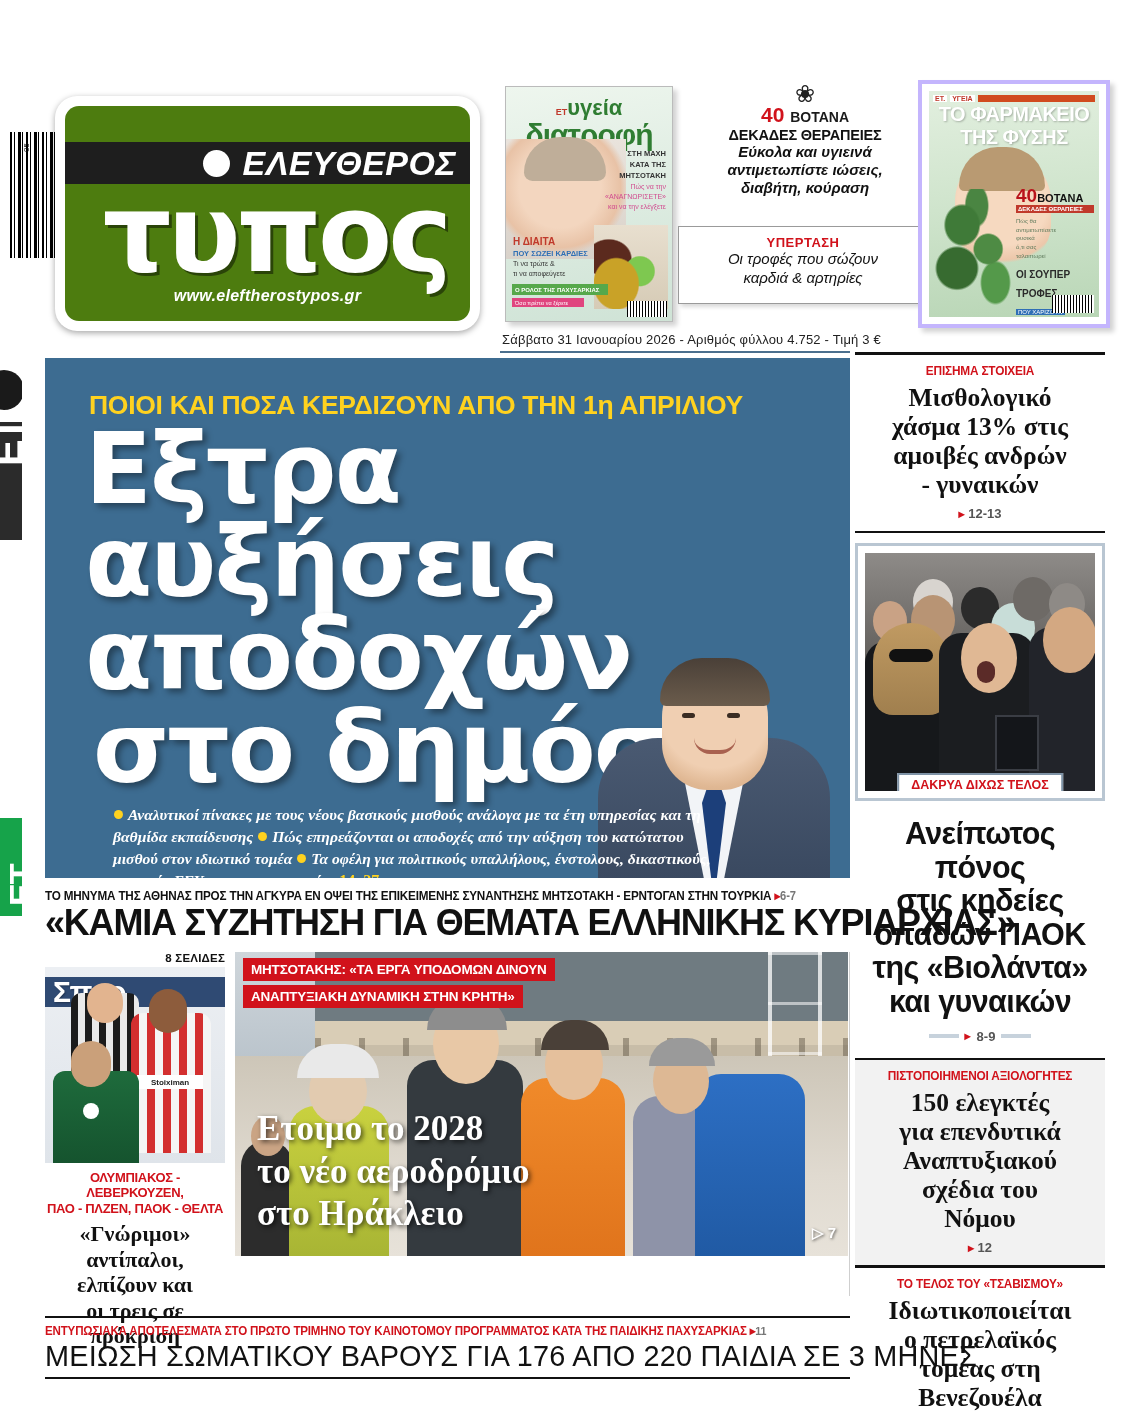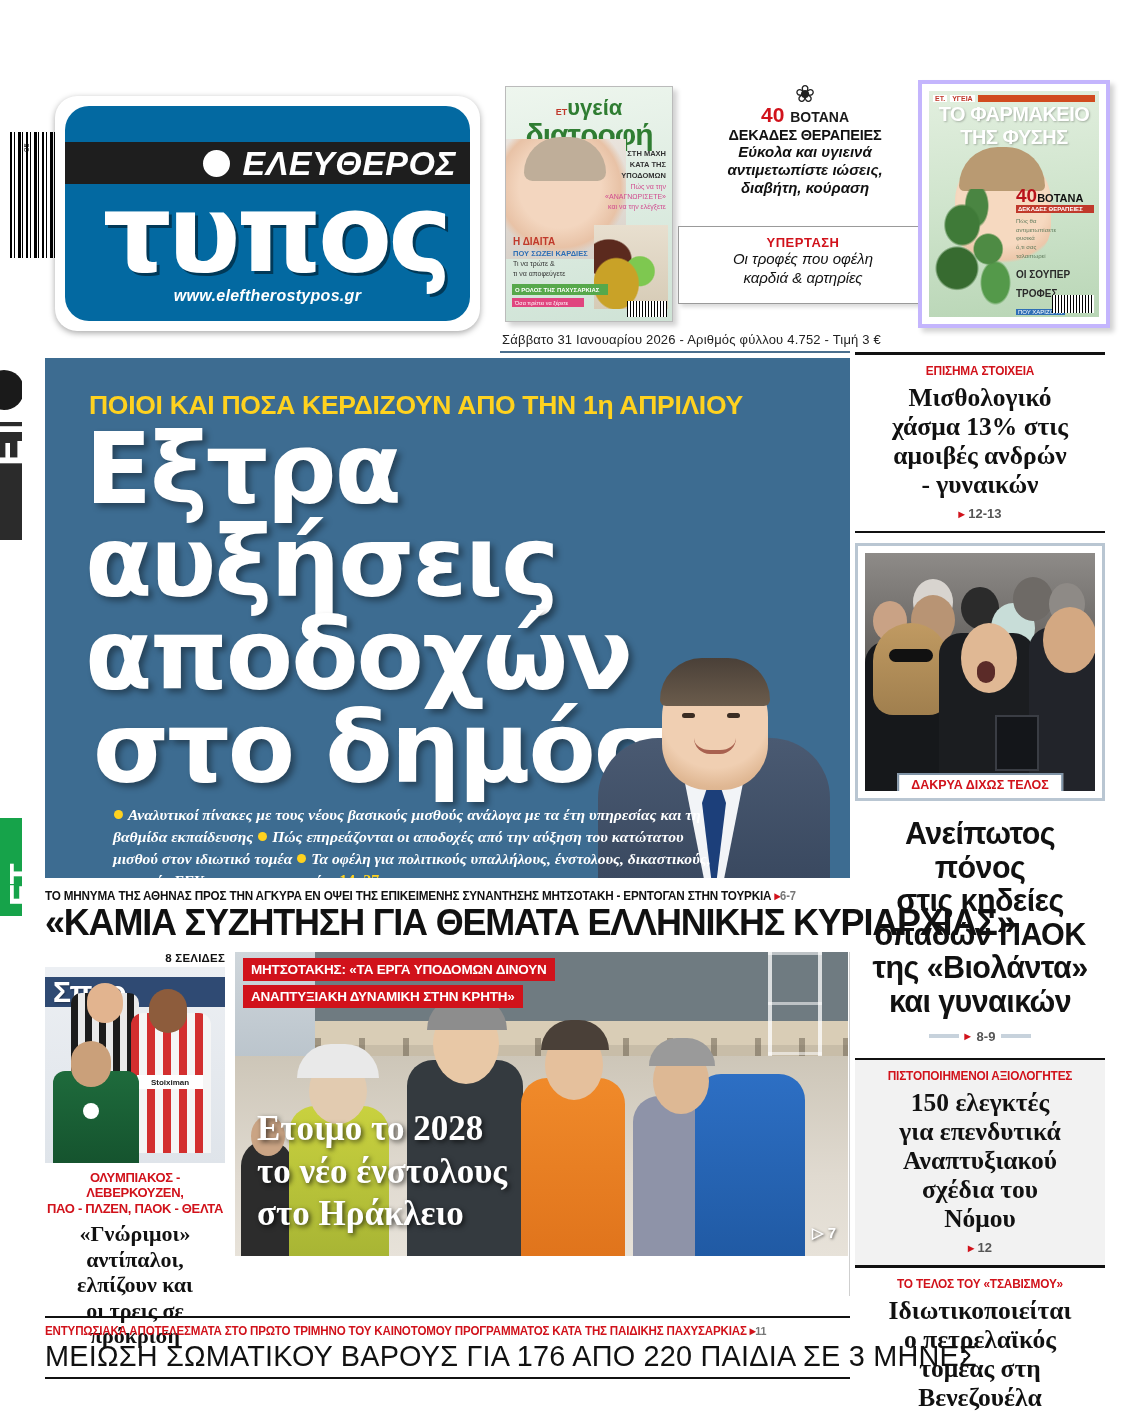--- a/index.html
+++ b/index.html
@@ -68,21 +68,21 @@
   
   .masthead {
     position: absolute; left: 55px; top: 96px;
     width: 425px; height: 235px;
     background: #fff; border-radius: 22px;
     box-shadow: 0 2px 6px rgba(0,0,0,.35);
     padding: 10px;
   }
   .masthead-inner {
     position: relative; width: 100%; height: 100%;
-    background: #0369a1; border-radius: 24px; overflow: hidden;
+    background: #4d7c0f; border-radius: 14px; overflow: hidden;
   }
   .mh-blackbar {
     position: absolute; left: 0; top: 36px; width: 100%; height: 42px;
     background: #1e1e1e;
     display: flex; align-items: center; justify-content: flex-end;
     padding-right: 14px;
   }
   .mh-dot {
     width: 27px; height: 27px; border-radius: 50%;
     background: #fff; margin-right: 12px; flex: none;
@@ -559,21 +559,21 @@
     <div class="promo-mag1">
       <div class="m-top">
         <span class="m1-et">ΕΤ</span><span class="m1-ygeia">υγεία</span>
         <div class="m1-diatrofi">διατροφή</div>
       </div>
       <div class="m1-face"></div>
       <div class="m1-hair"></div>
       <div class="m1-right">
         <div class="hl">ΣΤΗ ΜΑΧΗ</div>
         <div class="hl">ΚΑΤΑ ΤΗΣ</div>
-        <div class="hl">ΥΠΟΔΟΜΩΝ</div>
+        <div class="hl">ΜΗΤΣΟΤΑΚΗ</div>
         <div class="pink">Πώς να την «ΑΝΑΓΝΩΡΙΣΕΤΕ»</div>
         <div class="pink">και να την ελέγξετε</div>
       </div>
       <div class="m1-fruit"></div>
       <div class="m1-bl">
         <div class="t1">Η ΔΙΑΙΤΑ</div>
         <div class="t2">ΠΟΥ ΣΩΖΕΙ ΚΑΡΔΙΕΣ</div>
         <div>Τι να τρώτε &amp;</div>
         <div>τι να αποφεύγετε</div>
       </div>
@@ -588,21 +588,21 @@
       <div class="promo-l2">ΔΕΚΑΔΕΣ ΘΕΡΑΠΕΙΕΣ</div>
       <div class="promo-l3">Εύκολα και υγιεινά</div>
       <div class="promo-l3">αντιμετωπίστε ιώσεις,</div>
       <div class="promo-l3">διαβήτη, κούραση</div>
     </div>
 
     <div class="promo-box">
       <div class="promo-tab" style="top:8px"></div>
       <div class="promo-tab" style="bottom:8px"></div>
       <div class="hyper">ΥΠΕΡΤΑΣΗ</div>
-      <div class="bt">Οι τροφές που οφέλη</div>
+      <div class="bt">Οι τροφές που σώζουν</div>
       <div class="bt">καρδιά &amp; αρτηρίες</div>
     </div>
 
     <div class="promo-mag2">
       <div class="promo-mag2-in">
         <div class="m2-bar">
           <span class="m2-et">ΕΤ.</span>
           <span class="m2-et">ΥΓΕΙΑ</span>
           <span class="m2-strip"></span>
         </div>
@@ -710,21 +710,21 @@
       <div class="pr" style="left:460px;width:110px;height:182px;background:linear-gradient(180deg,#2d6fc4,#205aa4)"></div>
       <div class="ph" style="left:418px;bottom:142px;width:56px;height:66px;background:#ddb894"></div>
       <div class="pr" style="left:414px;bottom:190px;width:66px;height:28px;border-radius:33px 33px 0 0;background:#9a9a9a"></div>
     </div>
     <div class="ap-kick">
       <span>ΜΗΤΣΟΤΑΚΗΣ: «ΤΑ ΕΡΓΑ ΥΠΟΔΟΜΩΝ ΔΙΝΟΥΝ</span>
       <span>ΑΝΑΠΤΥΞΙΑΚΗ ΔΥΝΑΜΙΚΗ ΣΤΗΝ ΚΡΗΤΗ»</span>
     </div>
     <div class="ap-head">
       <div>Ετοιμο το 2028</div>
-      <div>το νέο ένστολους</div>
+      <div>το νέο αεροδρόμιο</div>
       <div>στο Ηράκλειο</div>
     </div>
     <div class="ap-pg"><span>▷</span> <span>7</span></div>
   </div>
 
   <div class="bottom">
     <div class="bt-rule"></div>
     <div class="bt-kicker"><span>ΕΝΤΥΠΩΣΙΑΚΑ ΑΠΟΤΕΛΕΣΜΑΤΑ ΣΤΟ ΠΡΩΤΟ ΤΡΙΜΗΝΟ ΤΟΥ ΚΑΙΝΟΤΟΜΟΥ ΠΡΟΓΡΑΜΜΑΤΟΣ ΚΑΤΑ ΤΗΣ ΠΑΙΔΙΚΗΣ ΠΑΧΥΣΑΡΚΙΑΣ</span> <span style="color:#d1121b">▸</span><span class="pg">11</span></div>
     <div class="bt-head">ΜΕΙΩΣΗ ΣΩΜΑΤΙΚΟΥ ΒΑΡΟΥΣ ΓΙΑ  176 ΑΠΟ 220 ΠΑΙΔΙΑ ΣΕ 3 ΜΗΝΕΣ</div>
     <div class="bt-rule"></div>

